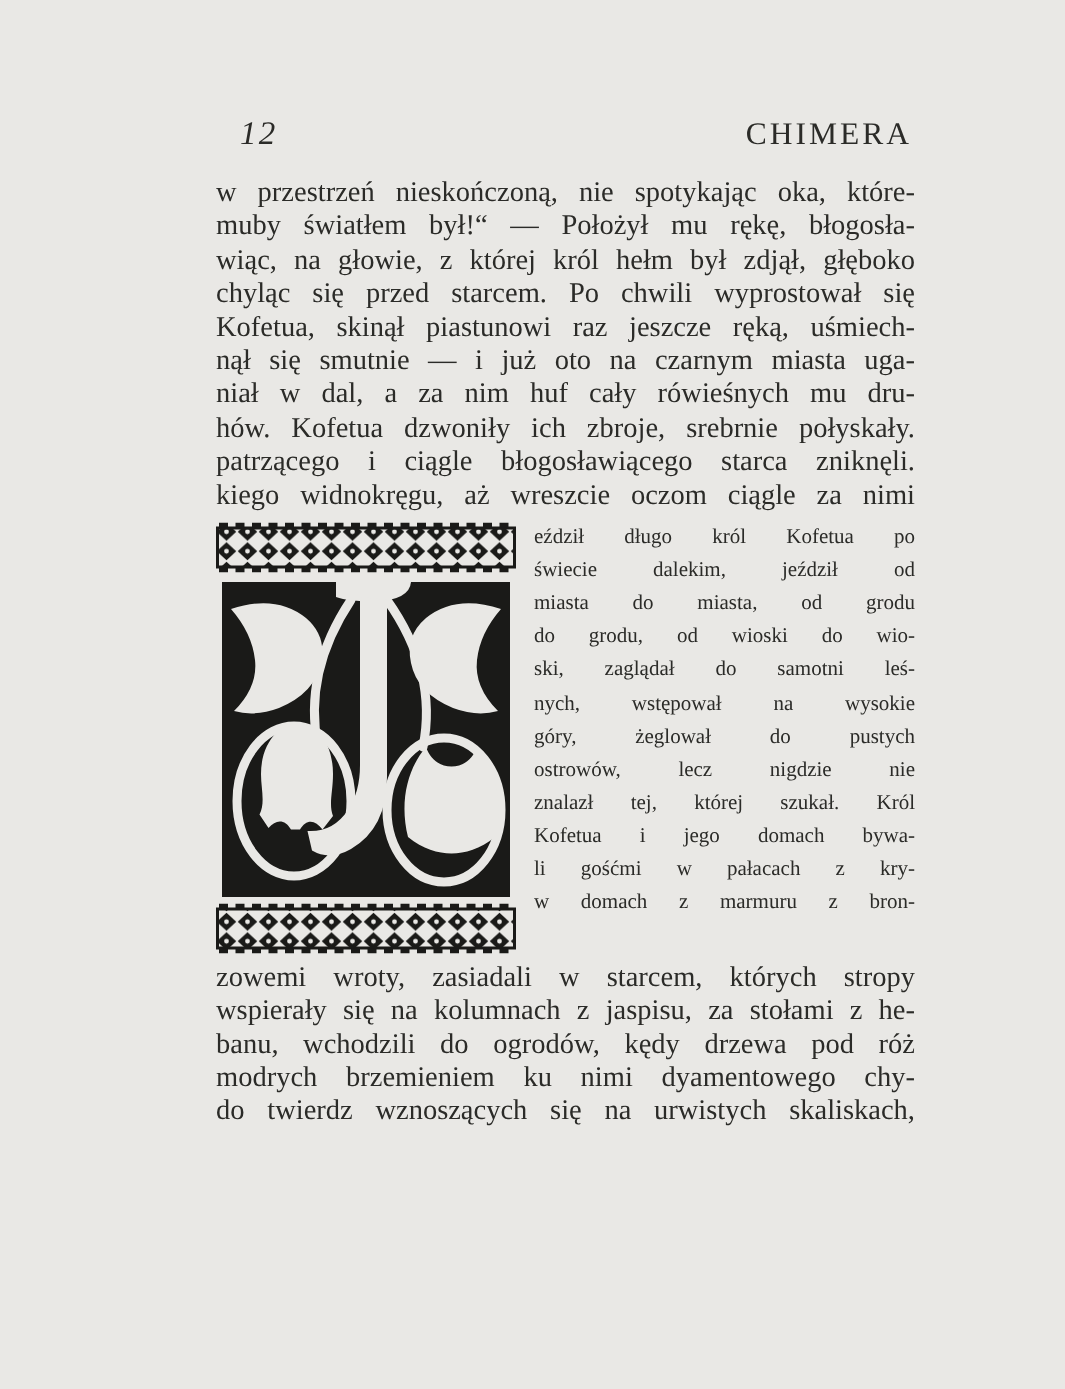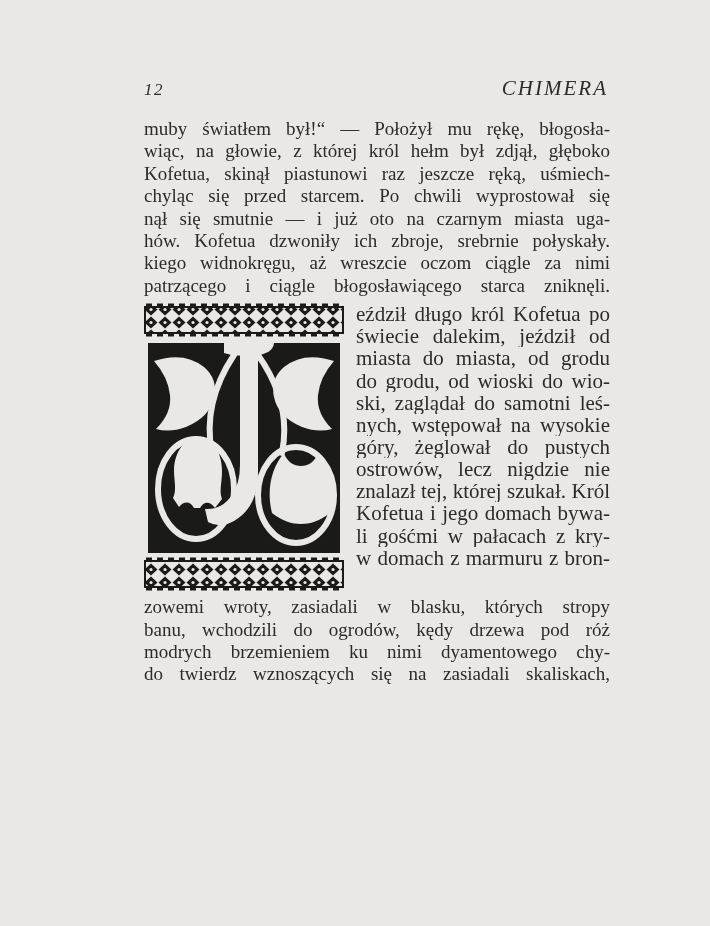--- a/index.html
+++ b/index.html
@@ -15,25 +15,25 @@
 
   .page-header {
     position: absolute;
     top: 76px; left: 144px; right: 102px;
     display: flex;
     justify-content: space-between;
     align-items: baseline;
   }
   .page-number {
     font-style: italic;
-    font-size: 17px;
+    font-size: 22px;
     letter-spacing: 1.5px;
+    margin-left: 16px;
   }
   .running-title {
-    font-style: italic;
     font-size: 21px;
     letter-spacing: 2px;
   }
 
   .body-text {
     position: absolute;
     top: 118px; left: 144px;
     width: 466px;
     font-size: 19px;
     line-height: 22.4px;
@@ -51,48 +51,50 @@
     display: flex;
     margin-top: 6px;
   }
   .ornament-box {
     flex: 0 0 200px;
     width: 200px; height: 288px;
   }
   .wrap-lines {
     flex: 1;
     margin-left: 12px;
-    font-size: 21px;
+    font-size: 14px;
     line-height: 22.15px;
   }
   .wrap-lines .line { max-height: 22.15px; }
 
   .para2 { margin-top: 5px; }
 </style>
 </head>
 <body>
 
 <div class="sheet">
 
   <div class="page-header">
     <span class="page-number">12</span>
     <span class="running-title">CHIMERA</span>
   </div>
 
   <div class="body-text">
 
     <div>
+      <div class="line">w przestrzeń nieskończoną, nie spotykając oka, które-</div>
       <div class="line">muby światłem był!“ — Położył mu rękę, błogosła-</div>
       <div class="line">wiąc, na głowie, z której król hełm był zdjął, głęboko</div>
+      <div class="line">chyląc się przed starcem. Po chwili wyprostował się</div>
       <div class="line">Kofetua, skinął piastunowi raz jeszcze ręką, uśmiech-</div>
-      <div class="line">chyląc się przed starcem. Po chwili wyprostował się</div>
       <div class="line">nął się smutnie — i już oto na czarnym miasta uga-</div>
+      <div class="line">niał w dal, a za nim huf cały rówieśnych mu dru-</div>
       <div class="line">hów. Kofetua dzwoniły ich zbroje, srebrnie połyskały.</div>
+      <div class="line">patrzącego i ciągle błogosławiącego starca zniknęli.</div>
       <div class="line">kiego widnokręgu, aż wreszcie oczom ciągle za nimi</div>
-      <div class="line">patrzącego i ciągle błogosławiącego starca zniknęli.</div>
     </div>
 
     <div class="wrap-section">
 
       <div class="ornament-box">
         <svg width="200" height="288" viewBox="0 0 200 288" xmlns="http://www.w3.org/2000/svg">
           <title>J</title>
           <defs>
             <pattern id="lat" width="14" height="13" patternUnits="userSpaceOnUse">
               <rect width="14" height="13" fill="#e9e8e5"></rect>
@@ -145,20 +147,21 @@
         <div class="line">góry, żeglował do pustych</div>
         <div class="line">ostrowów, lecz nigdzie nie</div>
         <div class="line">znalazł tej, której szukał. Król</div>
         <div class="line">Kofetua i jego domach bywa-</div>
         <div class="line">li gośćmi w pałacach z kry-</div>
         <div class="line">w domach z marmuru z bron-</div>
       </div>
     </div>
 
     <div class="para2">
-      <div class="line">zowemi wroty, zasiadali w blasku, których stropy</div>
+      <div class="line">zowemi wroty, zasiadali w starcem, których stropy</div>
+      <div class="line">wspierały się na kolumnach z jaspisu, za stołami z he-</div>
       <div class="line">banu, wchodzili do ogrodów, kędy drzewa pod róż</div>
       <div class="line">modrych brzemieniem ku nimi dyamentowego chy-</div>
-      <div class="line">do twierdz wznoszących się na zasiadali skaliskach,</div>
+      <div class="line">do twierdz wznoszących się na urwistych skaliskach,</div>
     </div>
 
   </div>
 </div>
 
 </body></html>

